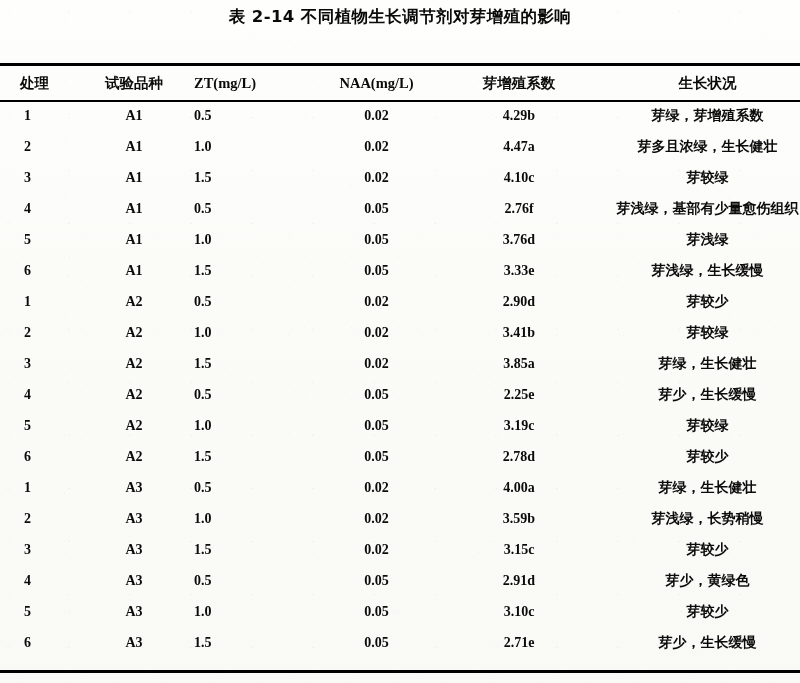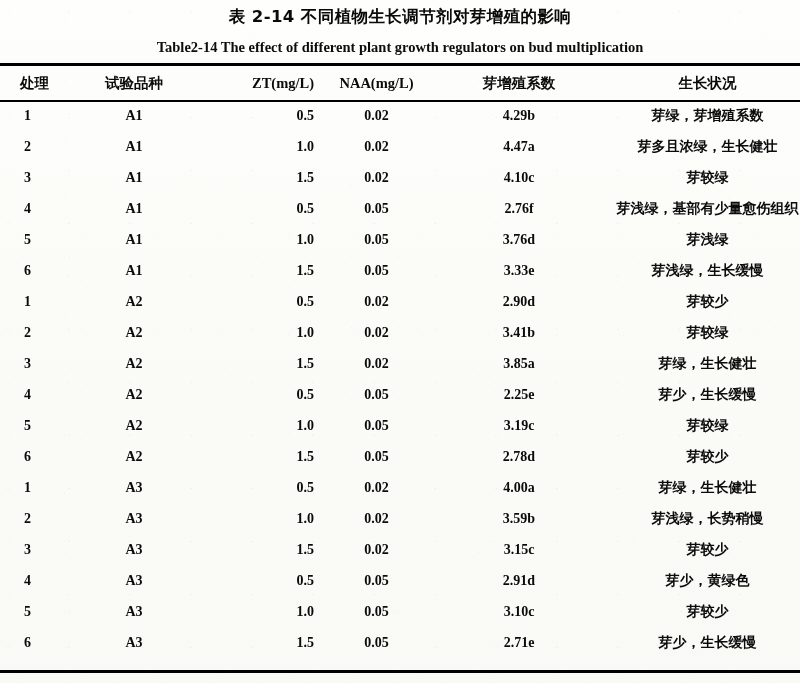--- a/index.html
+++ b/index.html
@@ -88,21 +88,21 @@
   
   col.c-treat { width: 58px;  }
   col.c-var   { width: 120px; }
   col.c-zt    { width: 120px; }
   col.c-naa   { width: 125px; }
   col.c-coef  { width: 160px; }
   col.c-desc  { width: 217px; }
 
   .cell-treat { text-align: left;   padding-left: 8px !important; }
   .cell-var   { text-align: center; }
-  .cell-zt    { text-align: right; margin-top: 42px; }
+  .cell-zt    { text-align: left; margin-top: 42px; }
   .cell-naa   { text-align: center; }
   .cell-coef  { text-align: center; margin-top: 44px; }
   .cell-desc  { text-align: center; font-family: "DejaVu Sans", "Liberation Sans", sans-serif; font-size: 13.5px; }
 
   th.cell-treat { text-align: left;  padding-left: 4px !important; }
   th.cell-var, th.cell-coef, th.cell-desc {
     font-family: "DejaVu Sans", "Liberation Sans", sans-serif;
   }
   th.cell-zt, th.cell-naa {
     font-family: "Liberation Serif", "DejaVu Serif", serif;
@@ -136,21 +136,20 @@
     background-size: 61px 53px, 47px 71px, 83px 59px, 67px 49px, 53px 67px;
   }
 </style>
 </head>
 <body>
 
 <div class="page">
 
   <div class="title-block">
     <div class="tbl-title">表 2-14  不同植物生长调节剂对芽增殖的影响</div>
-    <div class="tbl-subtitle">Table2-14 The effect of different plant growth regulators on bud multiplication</div>
   </div>
 
   <div class="rule rule-top"></div>
   <div class="rule rule-header"></div>
   <div class="rule rule-bottom"></div>
 
   <table class="data">
     <colgroup>
       <col class="c-treat">
         <col class="c-var">

